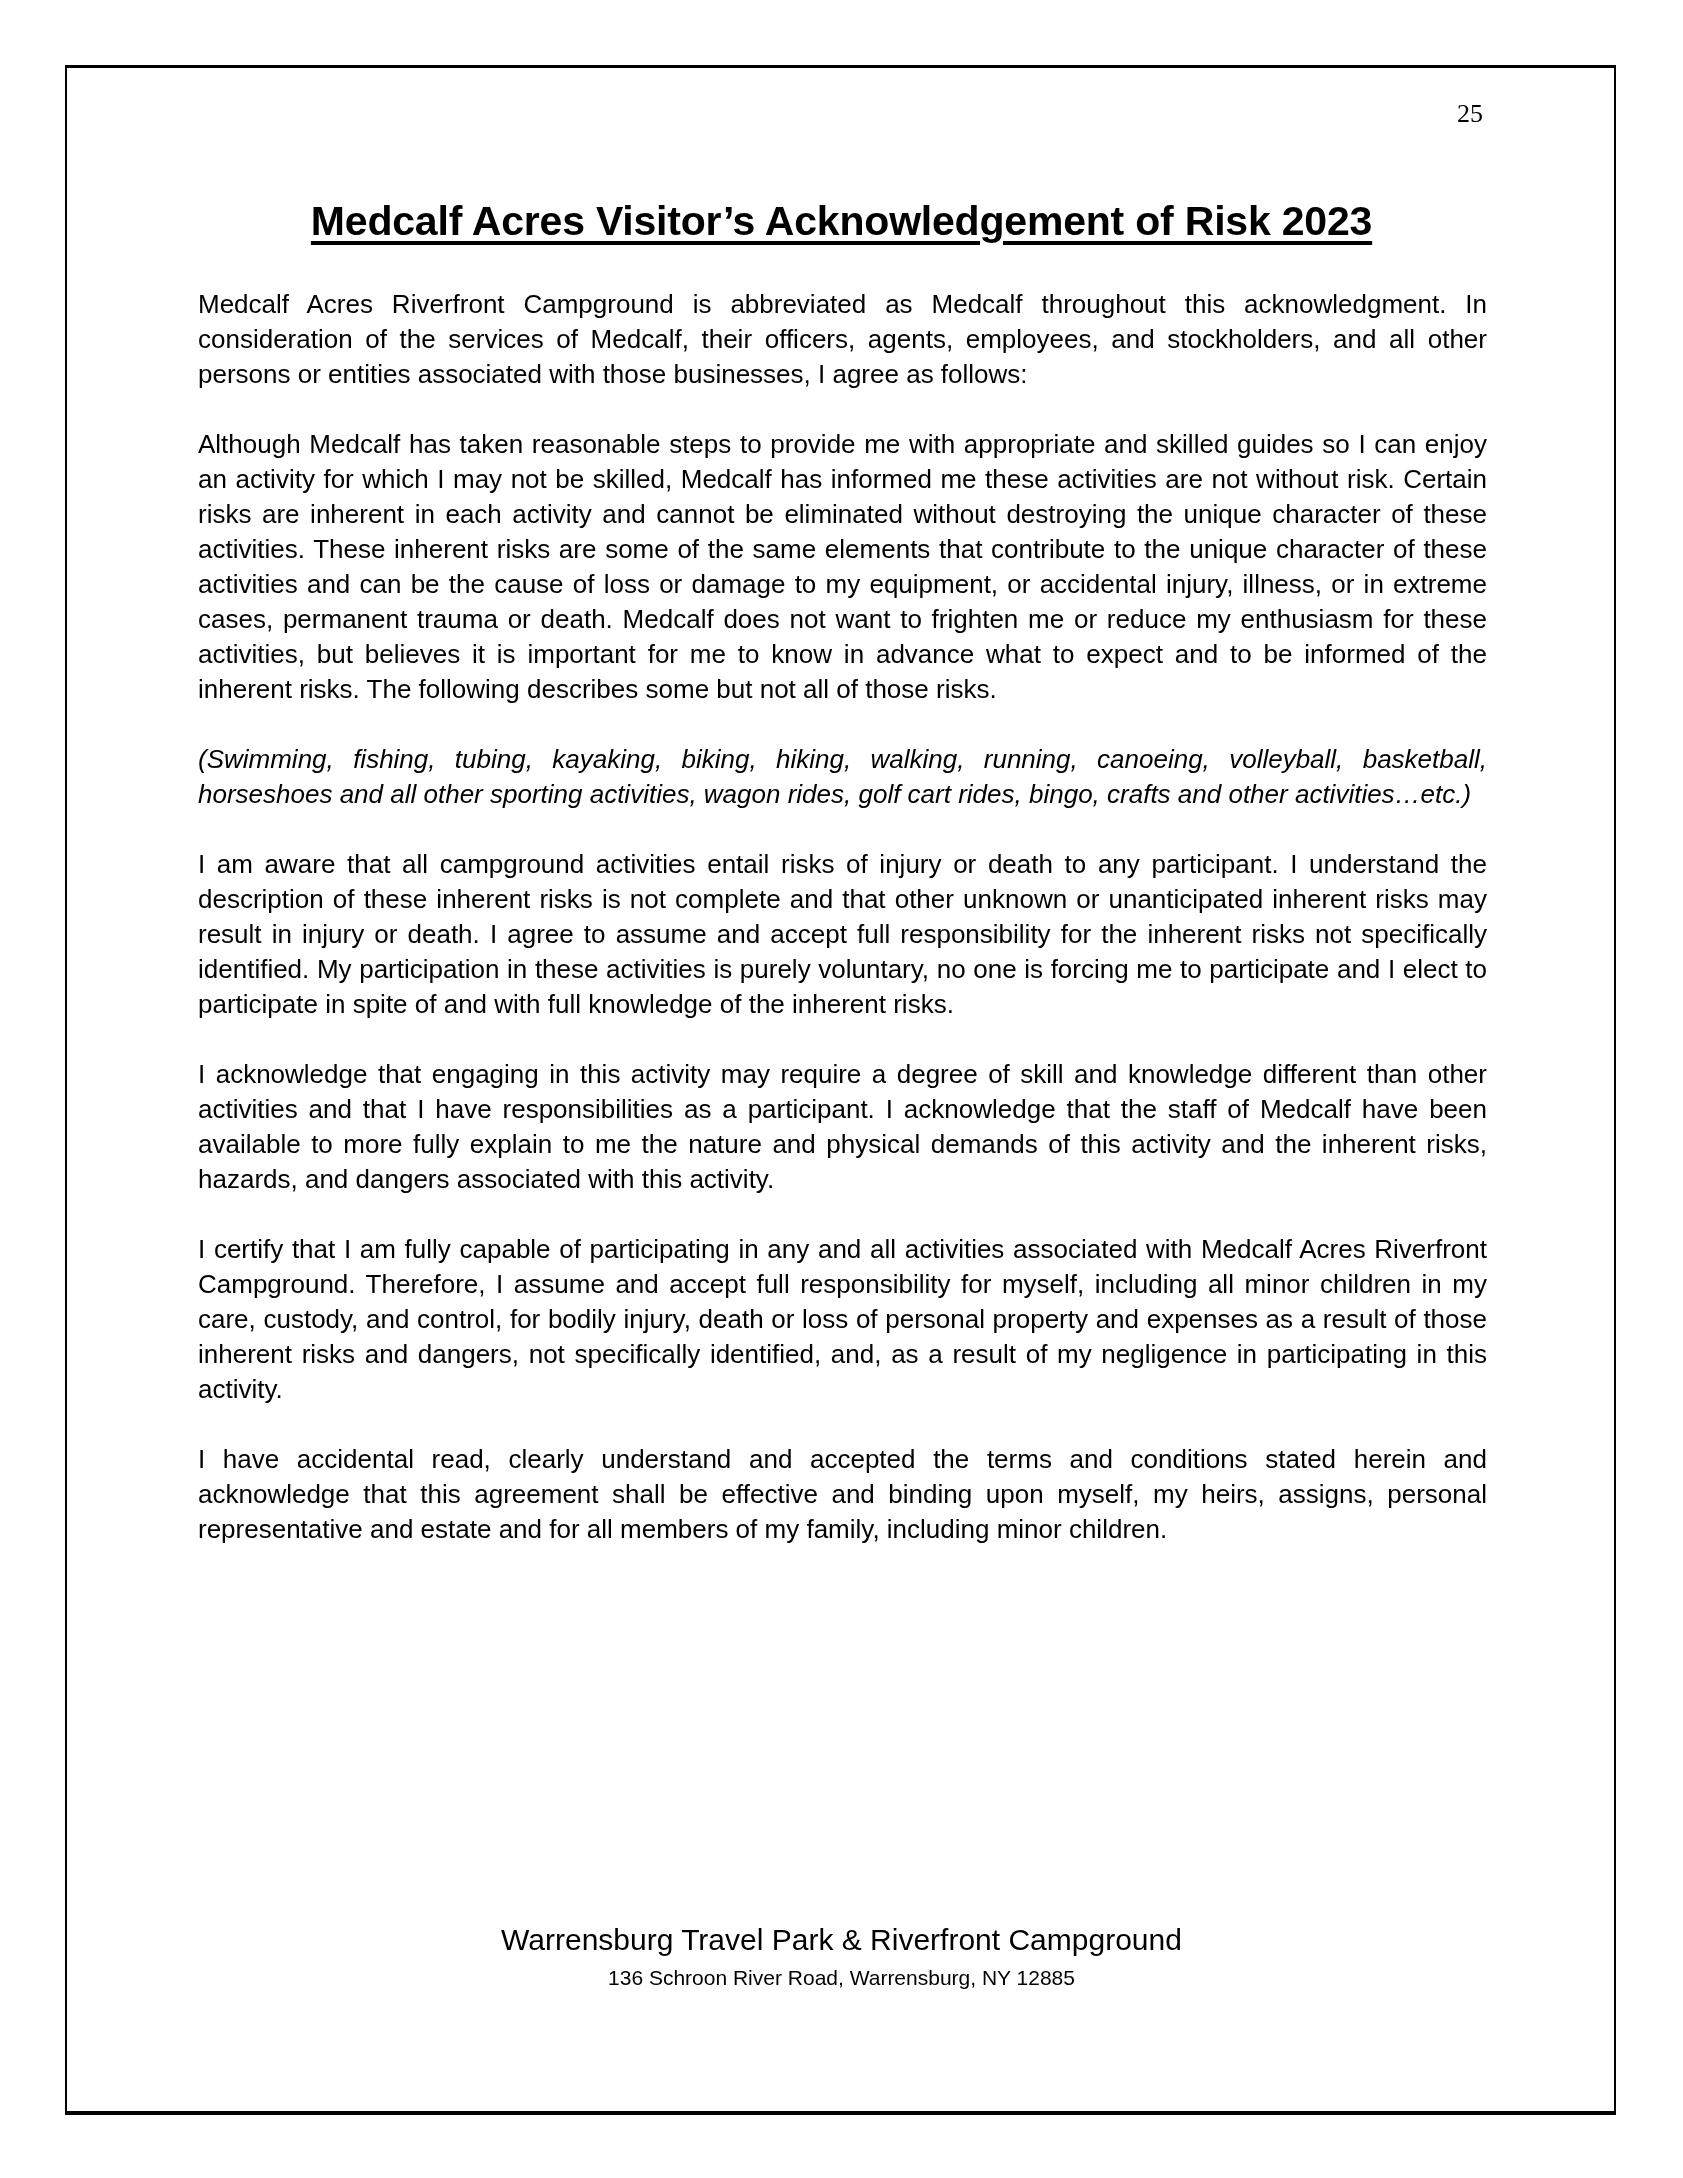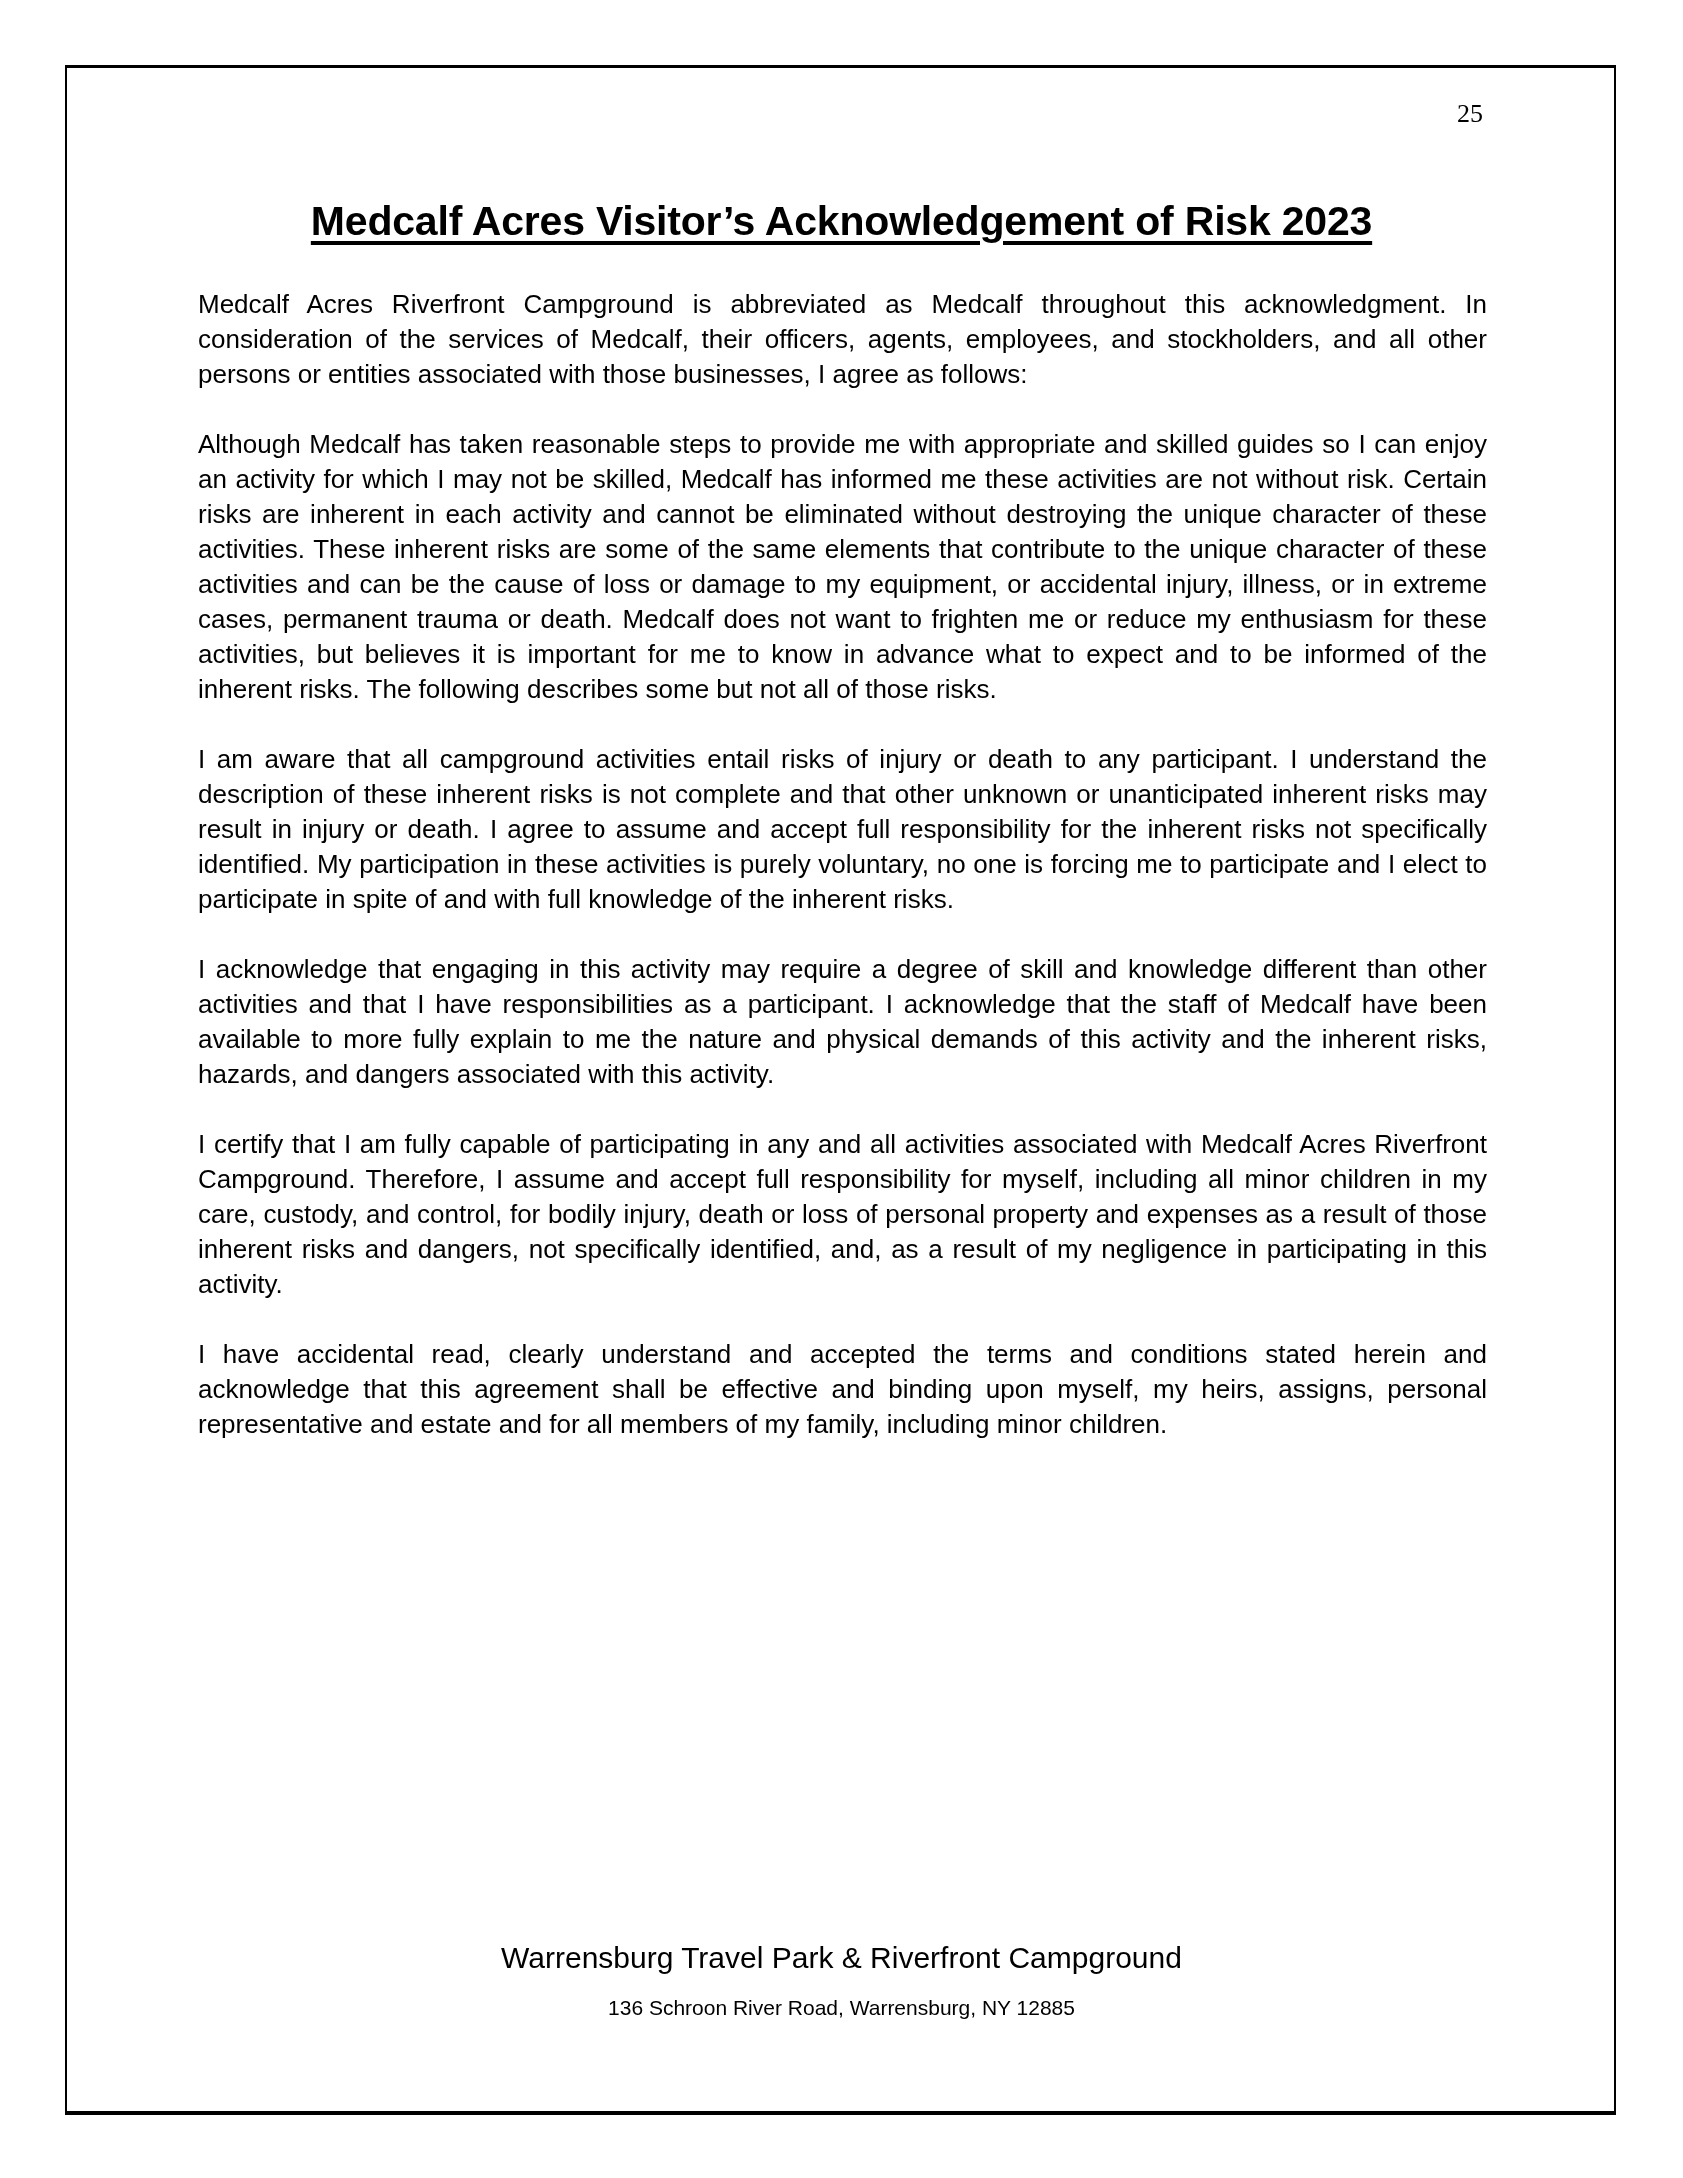--- a/index.html
+++ b/index.html
@@ -72,21 +72,21 @@
       position: absolute;
       left: 0;
       width: 1683px;
       top: 1921px;
       text-align: center;
       margin: 0;
     }
     .footer-name {
       font-size: 30px;
       line-height: 38px;
-      margin: 18px;
+      margin: 0;
     }
     .footer-line {
       font-size: 21px;
       line-height: 26px;
       margin: 6px;
     }
     .footer-gap {
       display: inline-block;
       width: 28px;
     }
@@ -96,20 +96,21 @@
 
 <div class="page-frame"></div>
 
 <p class="page-number">25</p>
 
 <h1 class="doc-title">Medcalf Acres Visitor’s Acknowledgement of Risk 2023</h1>
 
 <div class="doc-body">
   <p>Medcalf Acres Riverfront Campground is abbreviated as Medcalf throughout this acknowledgment. In consideration of the services of Medcalf, their officers, agents, employees, and stockholders, and all other persons or entities associated with those businesses, I agree as follows:</p>
   <p>Although Medcalf has taken reasonable steps to provide me with appropriate and skilled guides so I can enjoy an activity for which I may not be skilled, Medcalf has informed me these activities are not without risk.  Certain risks are inherent in each activity and cannot be eliminated without destroying the unique character of these activities.  These inherent risks are some of the same elements that contribute to the unique character of these activities and can be the cause of loss or damage to my equipment, or accidental injury, illness, or in extreme cases, permanent trauma or death. Medcalf does not want to frighten me or reduce my enthusiasm for these activities, but believes it is important for me to know in advance what to expect and to be informed of the inherent risks.  The following describes some but not all of those risks.</p>
+  <p class="italic">(Swimming, fishing, tubing, kayaking, biking, hiking, walking, running, canoeing, volleyball, basketball, horseshoes and all other sporting activities, wagon rides, golf cart rides, bingo, crafts and other activities…etc.)</p>
   <p>I am aware that all campground activities entail risks of injury or death to any participant.  I understand the description of these inherent risks is not complete and that other unknown or unanticipated inherent risks may result in injury or death.  I agree to assume and accept full responsibility for the inherent risks not specifically identified.  My participation in these activities is purely voluntary, no one is forcing me to participate and I elect to participate in spite of and with full knowledge of the inherent risks.</p>
   <p>I acknowledge that engaging in this activity may require a degree of skill and knowledge different than other activities and that I have responsibilities as a participant.  I acknowledge that the staff of Medcalf have been available to more fully explain to me the nature and physical demands of this activity and the inherent risks, hazards, and dangers associated with this activity.</p>
   <p>I certify that I am fully capable of participating in any and all activities associated with Medcalf Acres Riverfront Campground.  Therefore, I assume and accept full responsibility for myself, including all minor children in my care, custody, and control, for bodily injury, death or loss of personal property and expenses as a result of those inherent risks and dangers, not specifically identified, and, as a result of my negligence in participating in this activity.</p>
   <p>I have accidental read, clearly understand and accepted the terms and conditions stated herein and acknowledge that this agreement shall be effective and binding upon myself, my heirs, assigns, personal representative and estate and for all members of my family, including minor children.</p>
 </div>
 
 <div class="doc-footer">
   <p class="footer-name">Warrensburg Travel Park &amp; Riverfront Campground</p>
   <p class="footer-line">136 Schroon River Road, Warrensburg, NY 12885</p>
 </div>

